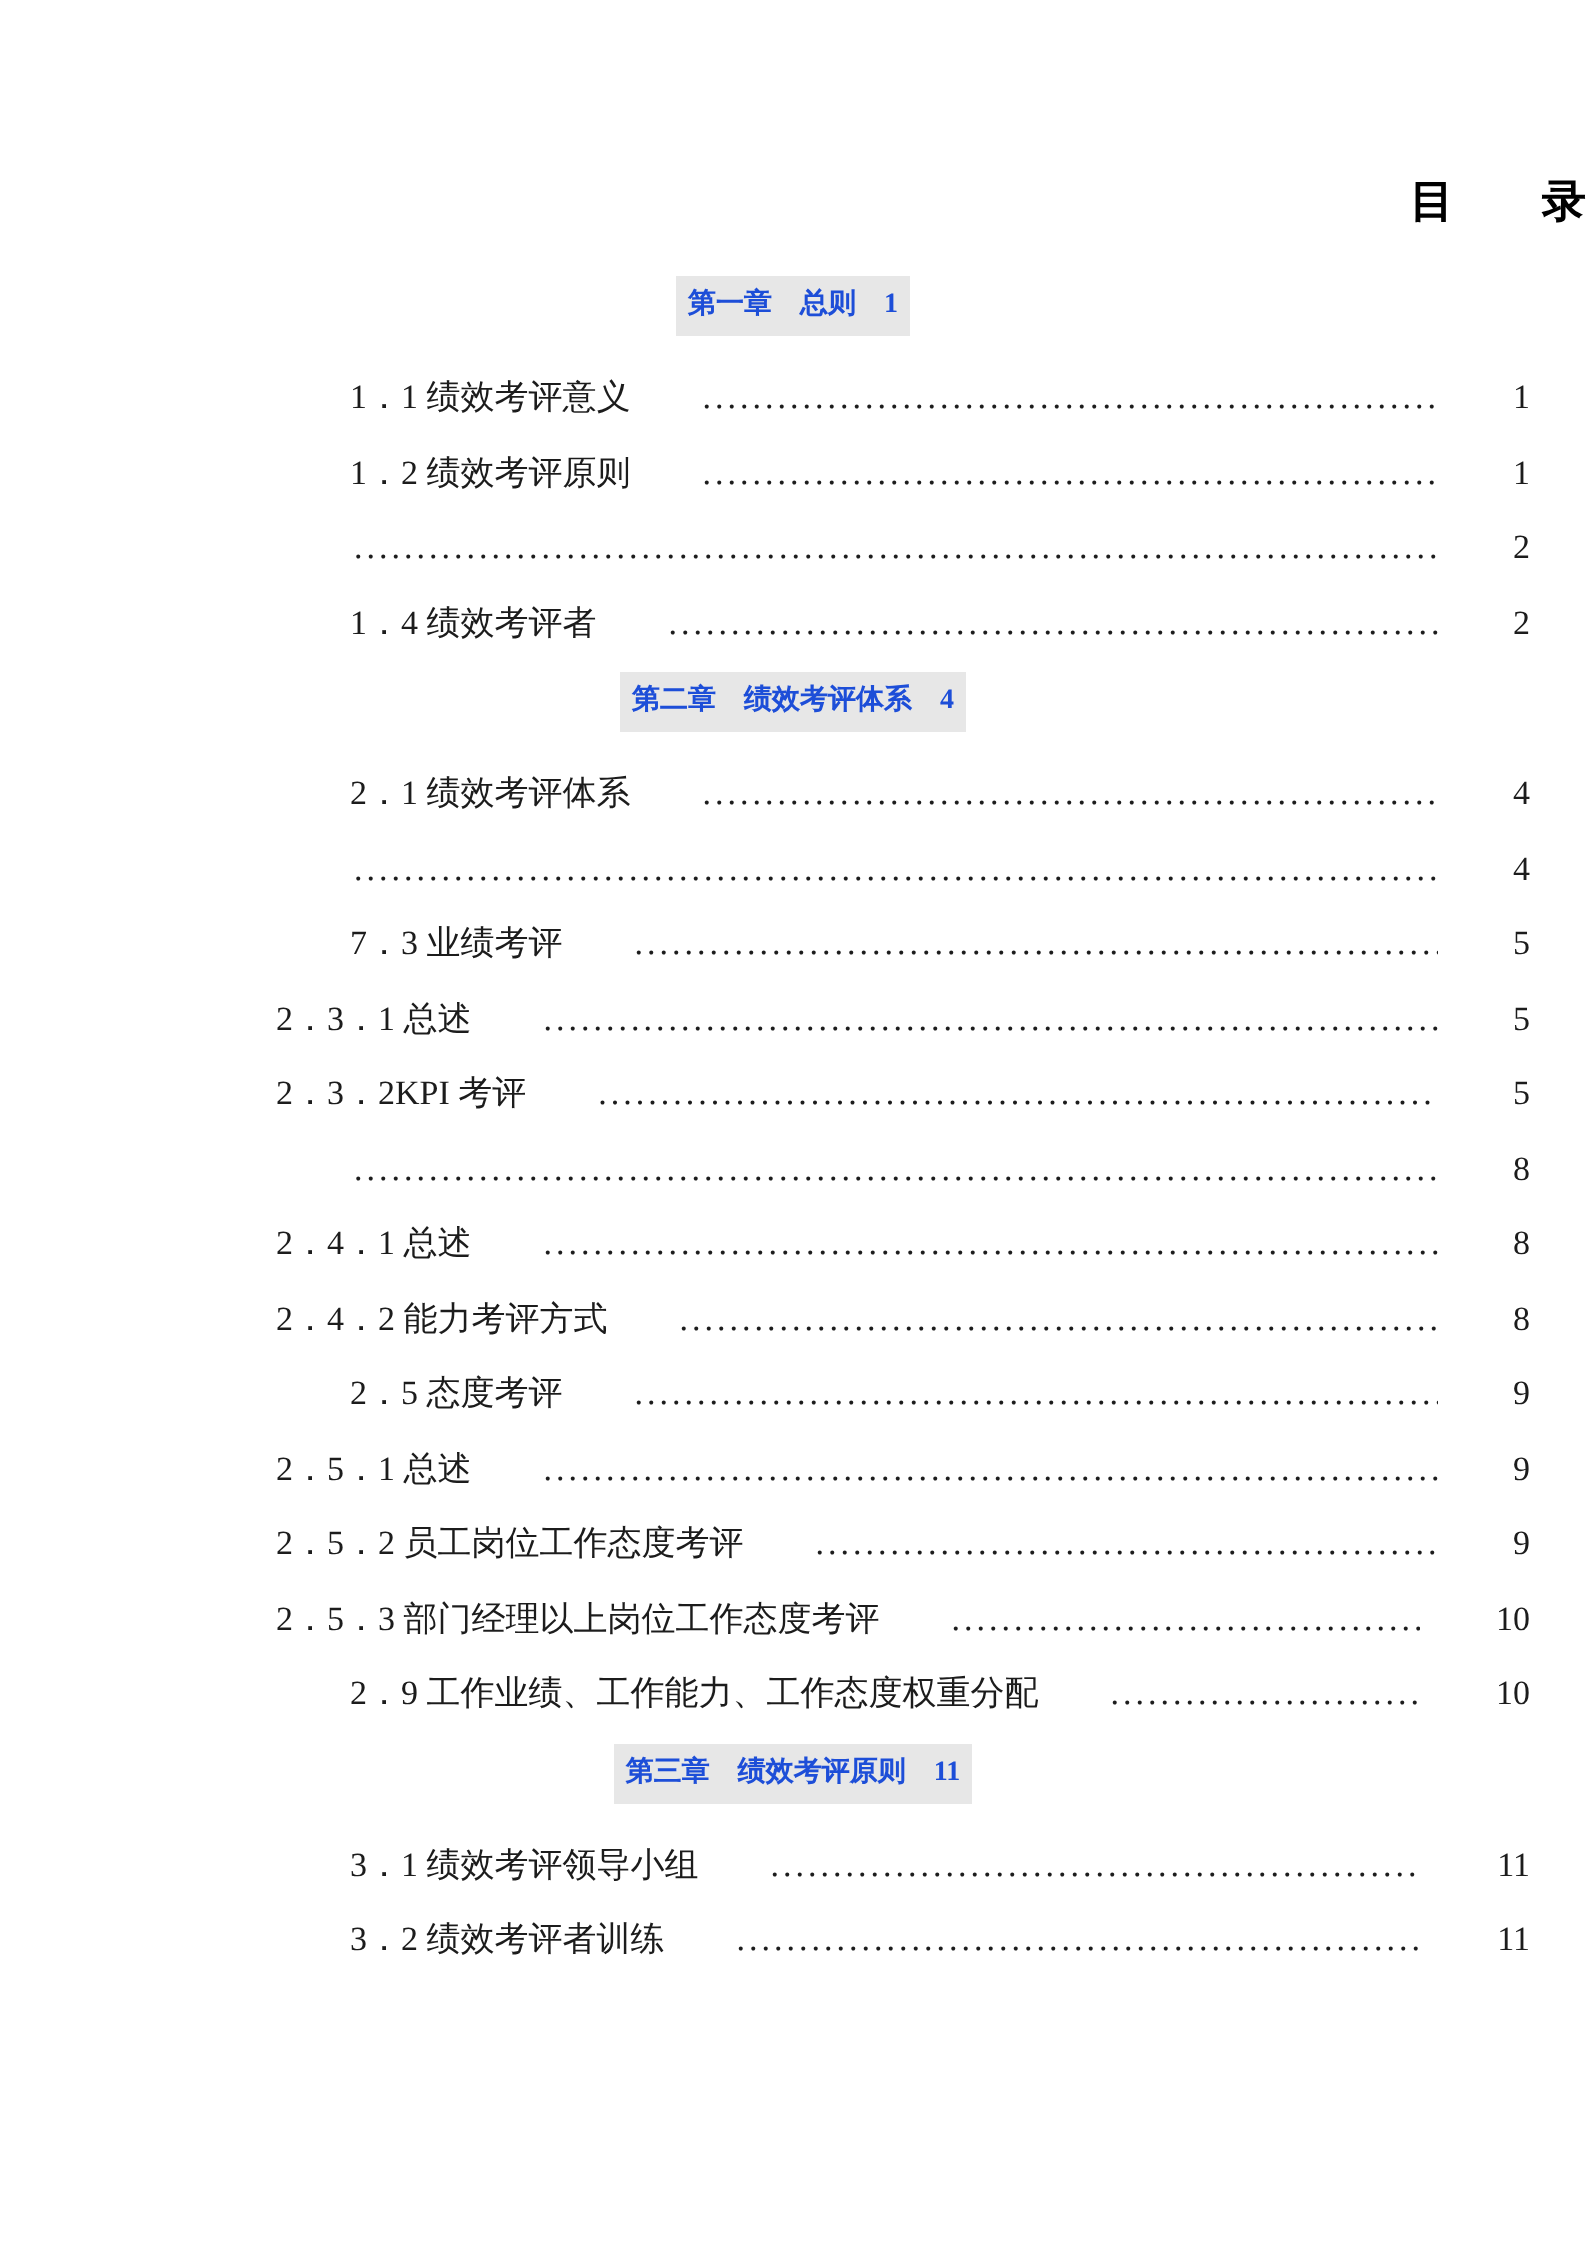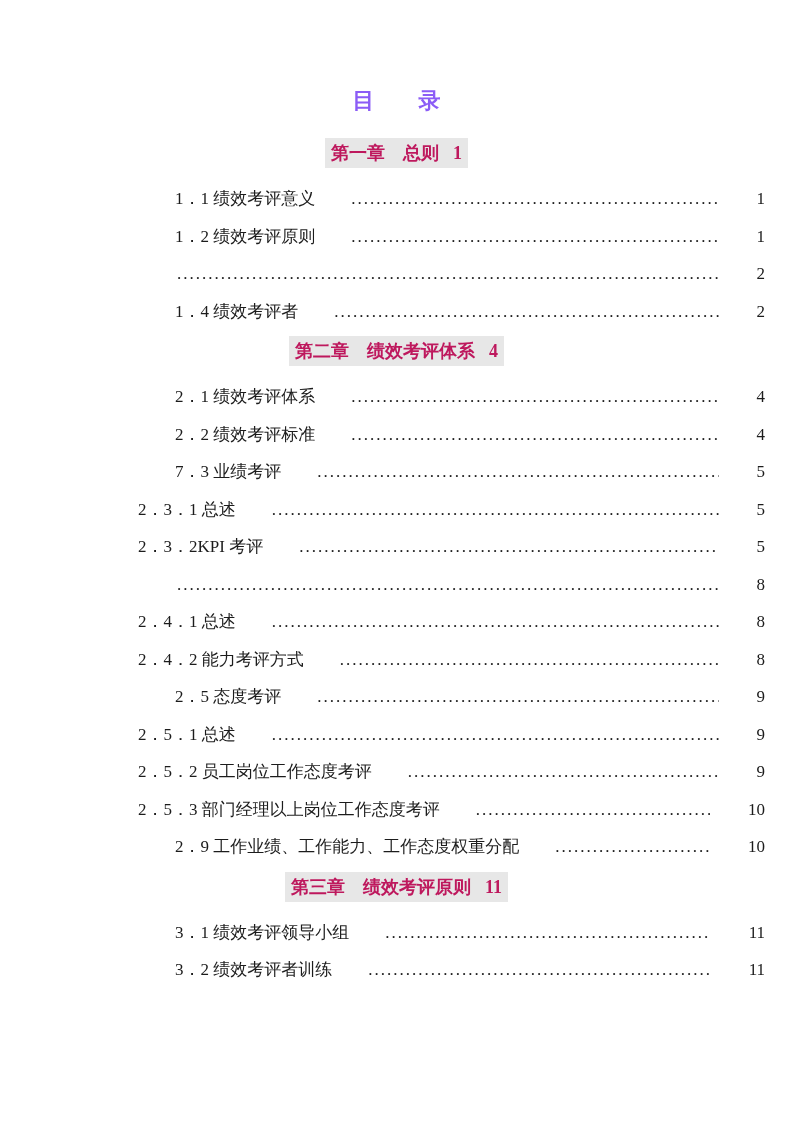--- a/index.html
+++ b/index.html
@@ -4,31 +4,31 @@
 <style>
   html,body { margin:0; padding:0; background:#ffffff; }
   .page {
     position:relative; width:793px; height:1122px; background:#ffffff;
     font-family:"Liberation Serif","DejaVu Serif",serif;
     color:#1c1c1c; overflow:hidden;
   }
   .content { position:absolute; top:88px; left:0; right:0; }
 
   .doc-title {
-    text-align:center;
+    text-align:right;
     font-family:"Liberation Sans","DejaVu Sans",sans-serif;
     font-weight:700; font-size:22px; line-height:26px;
-    color:#8b5cf6; margin-bottom:24px;
+    color:#000000; margin-bottom:24px;
   }
 
   .chapter-heading-row { text-align:center; line-height:28px; margin-bottom:12px; }
   .chapter + .chapter .chapter-heading-row { margin-top:6px; }
   .heading-highlight {
     display:inline-block; background:#e7e7e7; padding:1px 6px;
-    font-weight:700; font-size:18px; color:#be185d;
+    font-weight:700; font-size:14px; color:#1d4ed8;
   }
   .chapter-page { margin-left:14px; font-weight:700; }
 
   .toc-row {
     display:flex; align-items:baseline;
     height:37.5px; line-height:37.5px;
     margin-left:138px; margin-right:28px;
     font-size:17px;
     gap:34px;
   }
@@ -80,21 +80,20 @@
     <div class="chapter">
       <div class="chapter-heading-row">
         <span class="heading-highlight"><span>第二章　绩效考评体系</span><span class="chapter-page">4</span></span>
       </div>
       <div class="toc-row lvl2">
         <span class="entry-label">2．1 绩效考评体系</span>
           <span class="leader"></span>
           <span class="entry-page">4</span>
       </div>
       <div class="toc-row lvl2">
-        <span class="entry-label">2．2 绩效考评标准</span>
           <span class="leader"></span>
           <span class="entry-page">4</span>
       </div>
       <div class="toc-row lvl2">
         <span class="entry-label">7．3 业绩考评</span>
           <span class="leader"></span>
           <span class="entry-page">5</span>
       </div>
       <div class="toc-row lvl3">
         <span class="entry-label">2．3．1 总述</span>

